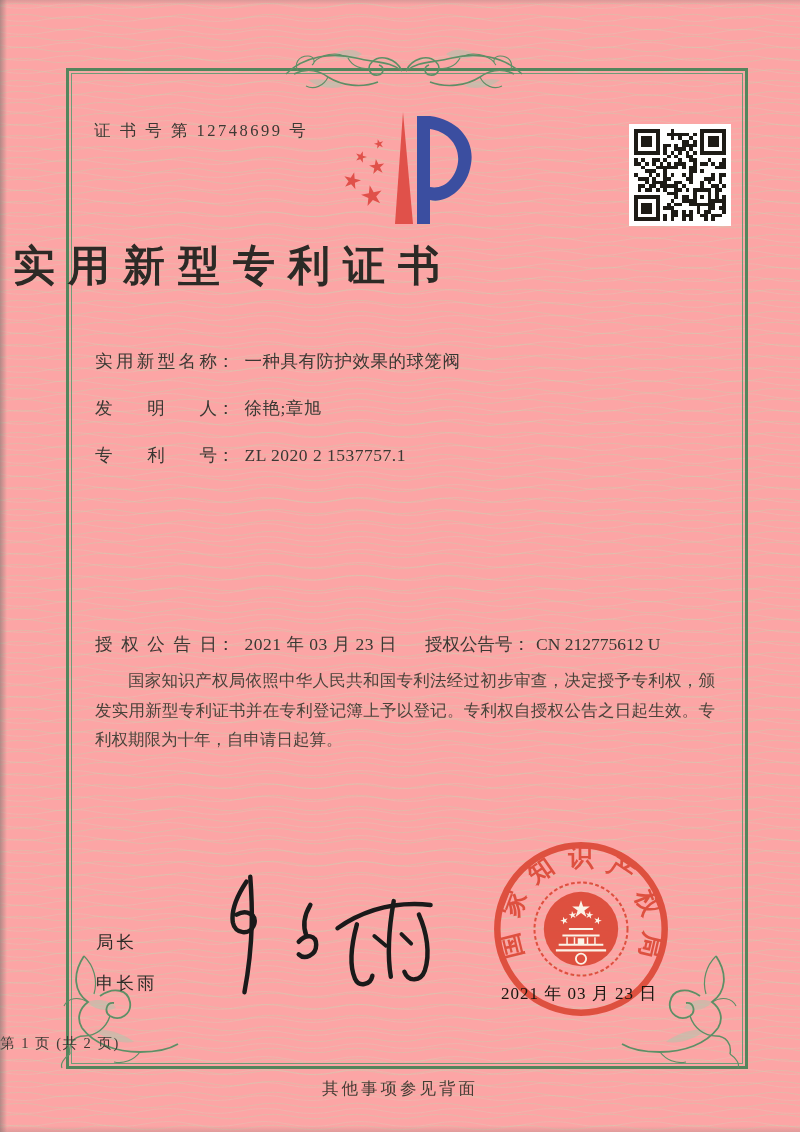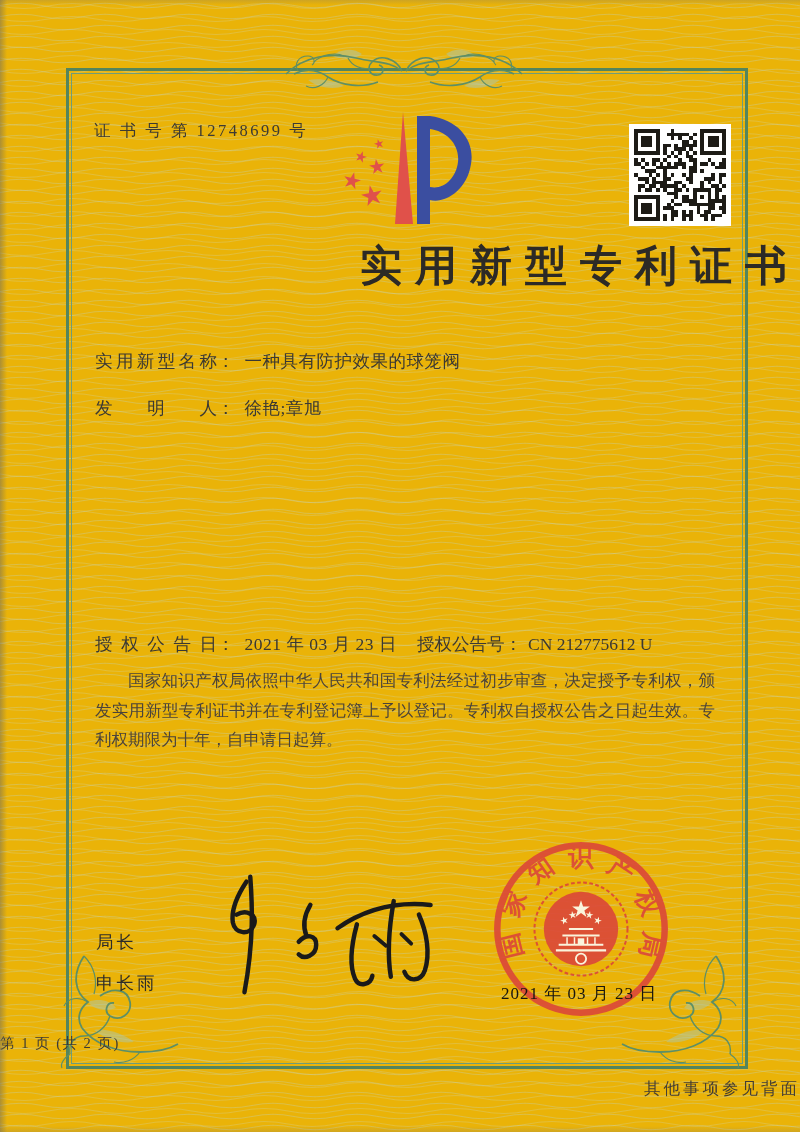--- a/index.html
+++ b/index.html
@@ -1,18 +1,18 @@
 <!DOCTYPE html>
 <html><head>
 <meta charset="utf-8">
 <style>
   html,body{margin:0;padding:0;background:#e8e6de;}
   .page{
     position:relative;width:800px;height:1132px;margin:0 auto;
-    background:#eab308;overflow:hidden;
+    background:#fca5a5;overflow:hidden;
     font-family:"Liberation Serif","DejaVu Serif",serif;
     color:#33312d;
   }
   .guilloche{position:absolute;left:0;top:0;width:800px;height:1132px;pointer-events:none;}
   .scan-left{position:absolute;left:0;top:0;bottom:0;width:7px;
     background:linear-gradient(90deg,rgba(105,105,100,.48),rgba(105,105,100,0));}
   .scan-top{position:absolute;left:0;top:0;right:0;height:5px;
     background:linear-gradient(180deg,rgba(120,120,115,.25),rgba(120,120,115,0));}
   .scan-bottom{position:absolute;left:0;bottom:0;right:0;height:6px;
     background:linear-gradient(0deg,rgba(120,120,115,.22),rgba(120,120,115,0));}
@@ -26,46 +26,46 @@
   .ornament-br{position:absolute;left:616px;top:952px;width:130px;height:118px;transform:scaleX(-1);}
 
   .cert-no{position:absolute;left:94px;top:120px;font-size:16.5px;letter-spacing:2.5px;color:#3c3a34;}
 
   .logo{position:absolute;left:334px;top:100px;width:140px;height:138px;}
 
   .qr{position:absolute;left:629px;top:124px;width:102px;height:102px;background:#ffffff;
     display:flex;align-items:center;justify-content:center;}
   .qr svg{width:92px;height:92px;}
 
-  .title{position:absolute;left:0;right:0;top:238px;margin:0;text-align:right;
+  .title{position:absolute;left:0;right:0;top:238px;margin:0;text-align:left;
     font-size:42px;font-weight:bold;letter-spacing:13px;text-indent:13px;color:#2c2a26;}
 
   .frow{position:absolute;left:95px;width:622px;font-size:17.5px;color:#3a3833;line-height:26px;}
   .flabel{display:inline-block;width:122px;text-align:justify;text-align-last:justify;vertical-align:top;}
   .fcolon{display:inline-block;vertical-align:top;margin-right:10px;}
   .fvalue{display:inline-block;vertical-align:top;letter-spacing:.5px;max-width:472px;}
-  .pair2{position:absolute;left:322px;top:0;white-space:nowrap;}
+  .pair2{position:absolute;left:330px;top:0;white-space:nowrap;}
   .pair2 .fcolon{margin-right:6px;}
 
   .paras{position:absolute;left:95px;top:666px;width:620px;font-size:16.5px;line-height:29.5px;
     color:#4a433b;text-align:justify;}
   .paras p{margin:0;text-indent:2em;}
 
   .official{position:absolute;left:96px;top:930px;font-size:17.5px;color:#2e2c28;letter-spacing:3px;}
   .official div{margin-bottom:17px;}
 
   .signature{position:absolute;left:188px;top:872px;width:268px;height:126px;}
 
   .seal{position:absolute;left:488px;top:836px;width:186px;height:186px;opacity:.93;}
   .seal-date{position:absolute;left:488px;top:982px;width:182px;text-align:center;
     font-size:17px;color:#17150f;letter-spacing:1px;z-index:5;}
 
   .page-info{position:absolute;left:0;right:0;top:1034px;text-align:left;
     font-size:14.5px;color:#3c3a35;letter-spacing:1.5px;}
-  .back-note{position:absolute;left:0;right:0;top:1078px;text-align:right;
+  .back-note{position:absolute;left:0;right:0;top:1078px;text-align:center;
     font-size:16.5px;color:#433d34;letter-spacing:3px;}
 </style>
 </head>
 <body>
 
 <div class="page">
 
   <svg class="guilloche" aria-hidden="true">
     <defs>
       <pattern id="wv" width="84" height="11" patternUnits="userSpaceOnUse">
@@ -460,20 +460,23 @@
   </div>
 
   <h1 class="title">实用新型专利证书</h1>
 
   <div class="frow" style="top:348px">
     <span class="flabel">实用新型名称</span><span class="fcolon">：</span><span class="fvalue">一种具有防护效果的球笼阀</span>
   </div>
   <div class="frow" style="top:395px">
     <span class="flabel">发明人</span><span class="fcolon">：</span><span class="fvalue">徐艳;章旭</span>
   </div>
+  <div class="frow" style="top:442px">
+    <span class="flabel">专利号</span><span class="fcolon">：</span><span class="fvalue">ZL 2020 2 1537757.1</span>
+  </div>
   <div class="frow" style="top:631px">
     <span class="flabel">授权公告日</span><span class="fcolon">：</span><span class="fvalue">2021 年 03 月 23 日</span>
     <span class="pair2">
       <span>授权公告号</span><span class="fcolon">：</span><span>CN 212775612 U</span>
     </span>
   </div>
 
   <div class="paras">
     <p>国家知识产权局依照中华人民共和国专利法经过初步审查，决定授予专利权，颁发实用新型专利证书并在专利登记簿上予以登记。专利权自授权公告之日起生效。专利权期限为十年，自申请日起算。</p>
   </div>

